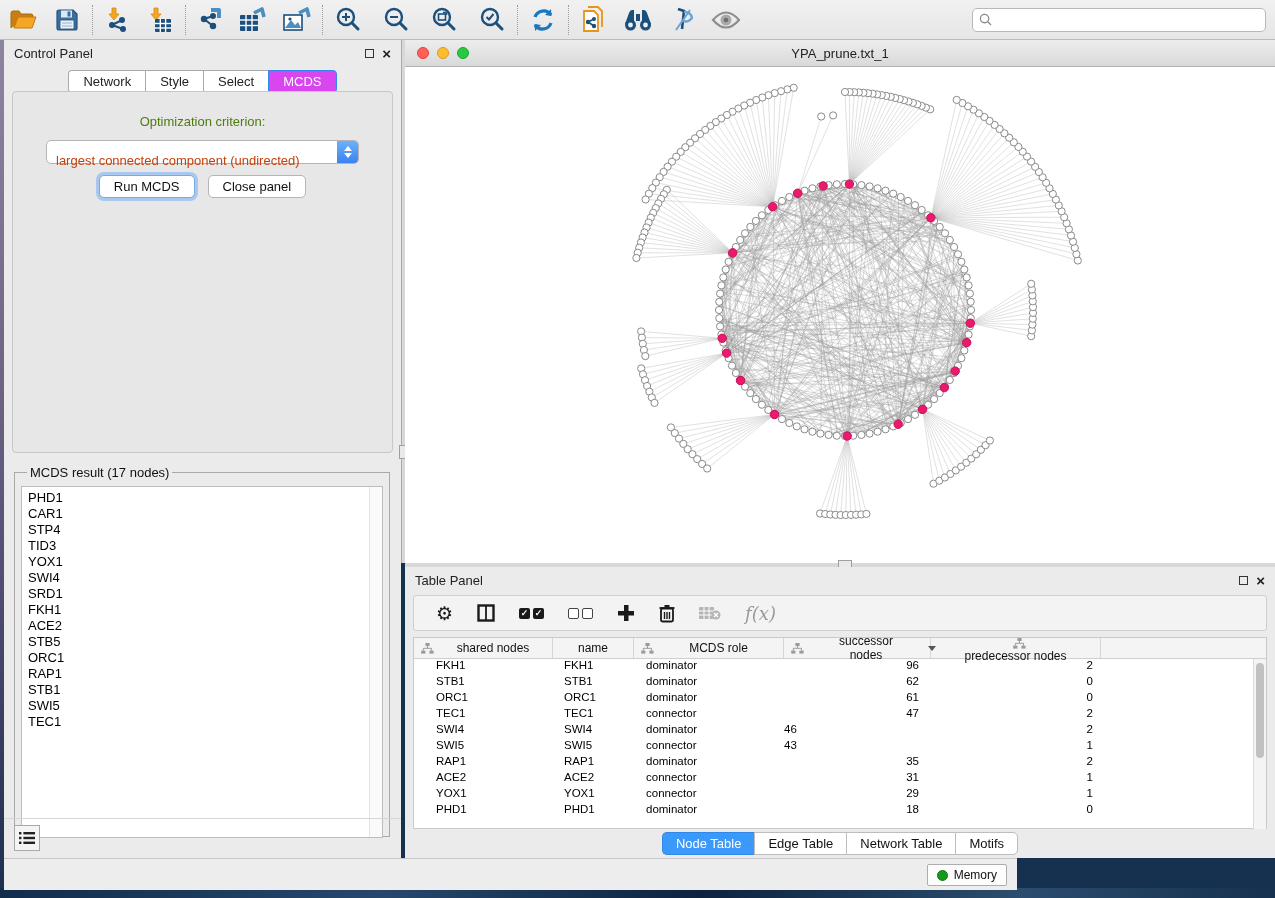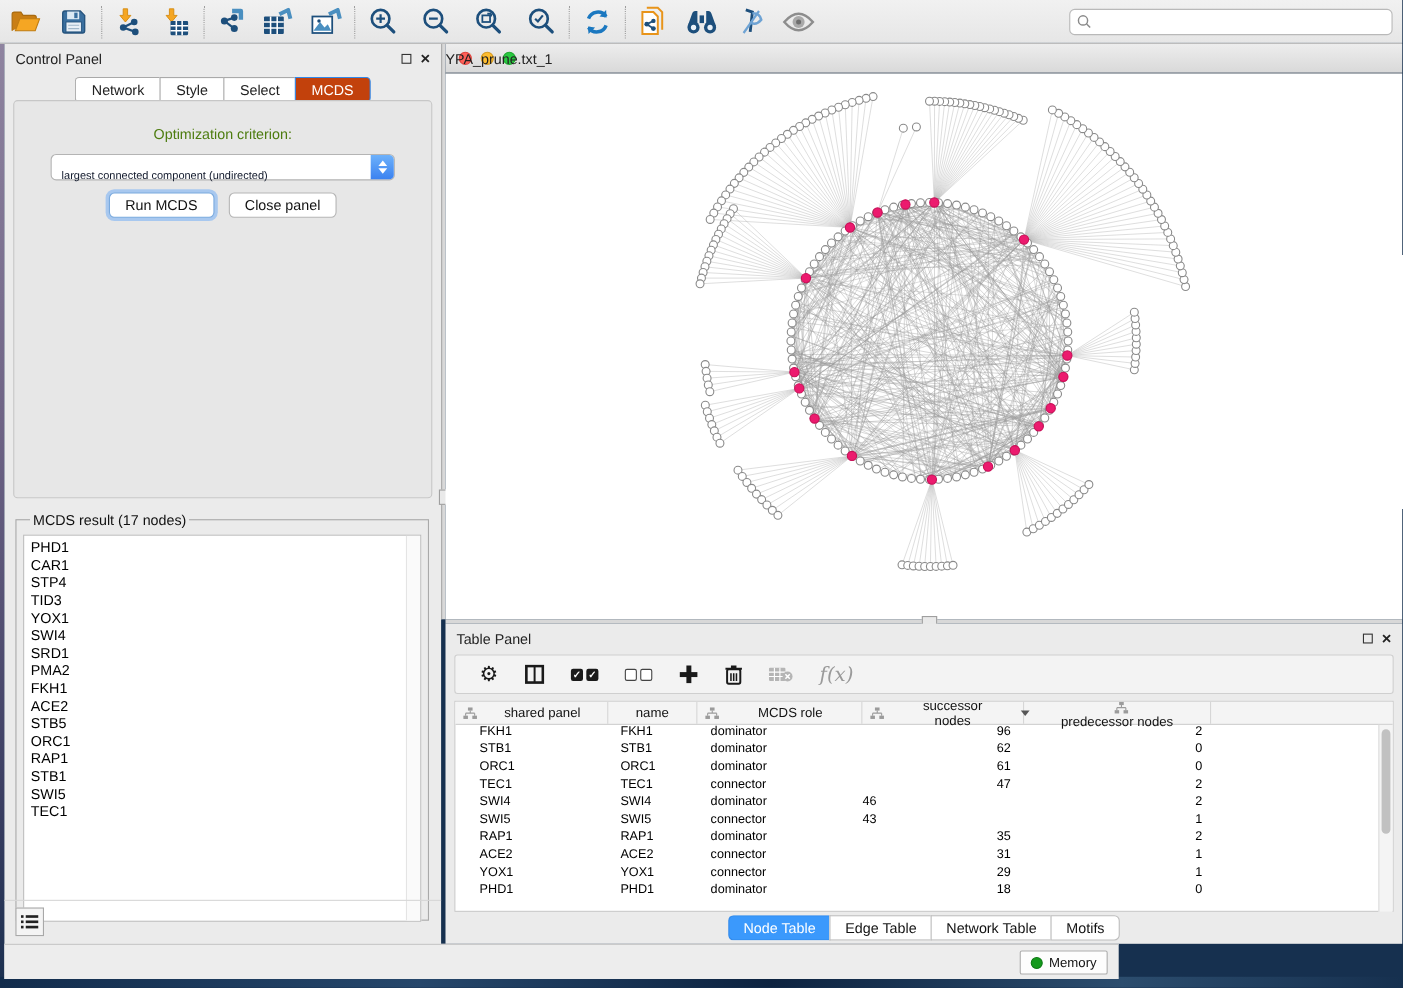--- a/index.html
+++ b/index.html
@@ -27,28 +27,28 @@
   .panel-title { font-size:13px; color:#222; }
   .panel-winbtns { margin-left:auto; display:flex; align-items:center; gap:8px; }
   .float-btn { width:9px; height:9px; border:1.5px solid #333; display:inline-block; }
   .close-btn { font-size:15px; font-weight:bold; color:#222; line-height:9px; }
 
   .cp-tabs { position:absolute; left:0; top:30px; width:100%; display:flex; justify-content:center; }
   .cp-tab { font-size:13px; padding:3px 14px; background:#fff; border:1px solid #a9a9a9; border-right:none;
     color:#222; }
   .cp-tab:first-child { border-radius:4px 0 0 4px; }
   .cp-tab:last-child { border-right:1px solid #a9a9a9; border-radius:0 4px 4px 0; }
-  .cp-tab.sel { background:#c2410c; color:#fff; border-color:#2f88ea; }
+  .cp-tab.sel { background:#d946ef; color:#fff; border-color:#2f88ea; }
 
   .cp-subpanel { position:absolute; left:8px; top:51px; width:381px; height:362px;
     background:#e7e7e7; border:1px solid #c7c7c7; border-radius:4px; }
   .opt-label { text-align:center; font-size:13px; color:#4d7c0f; margin-top:22px; }
   .dropdown { margin:11px auto 0; width:313px; height:24px; background:#fff; border:1px solid #b4b4b4;
     border-radius:5px; display:flex; align-items:center; position:relative; }
-  .dropdown .dd-text { font-size:10px; padding-left:9px; color:#0f172a; flex:1; white-space:nowrap;margin-top:16px; }
+  .dropdown .dd-text { font-size:13px; padding-left:9px; color:#c2410c; flex:1; white-space:nowrap;margin-top:16px; }
   .dd-cap { width:21px; height:22px; border-radius:0 4px 4px 0; margin-right:0;
     background:linear-gradient(180deg,#6db1fb,#3b82f0); display:flex; flex-direction:column;
     align-items:center; justify-content:center; gap:2px; }
   .dd-cap .tri-up { width:0; height:0; border-left:4px solid transparent; border-right:4px solid transparent; border-bottom:5px solid #fff; }
   .dd-cap .tri-dn { width:0; height:0; border-left:4px solid transparent; border-right:4px solid transparent; border-top:5px solid #fff; }
   .btn-row { display:flex; justify-content:center; gap:13px; margin-top:11px; }
   .mac-btn { font-size:13px; color:#111; background:#fff; border:1px solid #b5b5b5; border-radius:5px;
     padding:3px 14px; font-family:"Liberation Sans",sans-serif; }
   .mac-btn.focused { box-shadow:0 0 0 3px #a8c8ef; border-color:#7aaade; }
 
@@ -62,21 +62,21 @@
   .cp-bottombar { position:absolute; left:0; bottom:32px; width:100%; height:40px; border-top:1px solid #d6d6d6; }
   .listicon-btn { position:absolute; left:10px; top:6px; width:26px; height:26px; background:#f4f4f4;
     border:1px solid #a8a8a8; display:flex; align-items:center; justify-content:center; }
 
   
   .net-window { position:absolute; left:405px; top:40px; width:870px; height:523px; }
   .net-titlebar { height:27px; background:linear-gradient(180deg,#ededed,#d9d9d9); border-bottom:1px solid #b3b3b3;
     display:flex; align-items:center; position:relative; }
   .traffic { display:flex; gap:8px; margin-left:12px; }
   .tl { width:12px; height:12px; border-radius:50%; }
-  .net-title { position:absolute; left:0; right:0; text-align:left; font-size:13px; color:#222; }
+  .net-title { position:absolute; left:0; right:0; text-align:center; font-size:13px; color:#222; }
   .net-canvas { height:496px; background:#fff; position:relative; }
 
   .vsplit { position:absolute; left:401px; top:40px; width:4px; height:523px; background:#d8d8d8; border-left:1px solid #aaa; }
   .vsplit .grip { position:absolute; left:-3px; top:405px; width:9px; height:14px; background:#e9e9e9; border:1px solid #9f9f9f; }
   .hsplit { position:absolute; left:405px; top:563px; width:870px; height:4px; background:#d8d8d8; }
   .hsplit .grip { position:absolute; left:433px; top:-3px; width:14px; height:9px; background:#e9e9e9; border:1px solid #9f9f9f; }
 
   
   .table-panel { position:absolute; left:405px; top:567px; width:870px; height:291px; background:#ebebeb; }
   .tp-toolbar { position:absolute; left:8px; top:28px; width:854px; height:36px; background:#f3f3f3;
@@ -317,21 +317,20 @@
       <legend>MCDS result (17 nodes)</legend>
       <div class="mcds-list">
         <ul id="mcds-list">
             <li>PHD1</li>
             <li>CAR1</li>
             <li>STP4</li>
             <li>TID3</li>
             <li>YOX1</li>
             <li>SWI4</li>
             <li>SRD1</li>
-            <li>PMA2</li>
             <li>FKH1</li>
             <li>ACE2</li>
             <li>STB5</li>
             <li>ORC1</li>
             <li>RAP1</li>
             <li>STB1</li>
             <li>SWI5</li>
             <li>TEC1</li>
           </ul>
         <div class="mcds-scroll"></div>
@@ -707,21 +706,21 @@
     <div class="grid-header" id="grid-header">
         <div class="gh-cell" style="width: 139px;">
           <svg class="hier" width="13" height="11" viewBox="0 0 13 11">
             <g fill="#9b9b9b">
               <rect x="4.4" y="0" width="4.2" height="3"></rect>
               <rect x="0.2" y="7.6" width="4.2" height="3"></rect>
               <rect x="8.4" y="7.6" width="4.2" height="3"></rect>
             </g>
             <path d="M6.5 3 L6.5 5.3 M2.3 5.3 L10.5 5.3 M2.3 5.3 L2.3 7.6 M10.5 5.3 L10.5 7.6" stroke="#9b9b9b" fill="none"></path>
           </svg>
-          <span class="lbl">shared panel</span>
+          <span class="lbl">shared nodes</span>
         </div>
         <div class="gh-cell" style="width: 81px;">
           <span class="lbl">name</span>
         </div>
         <div class="gh-cell" style="width: 150px;">
           <svg class="hier" width="13" height="11" viewBox="0 0 13 11">
             <g fill="#9b9b9b">
               <rect x="4.4" y="0" width="4.2" height="3"></rect>
               <rect x="0.2" y="7.6" width="4.2" height="3"></rect>
               <rect x="8.4" y="7.6" width="4.2" height="3"></rect>

